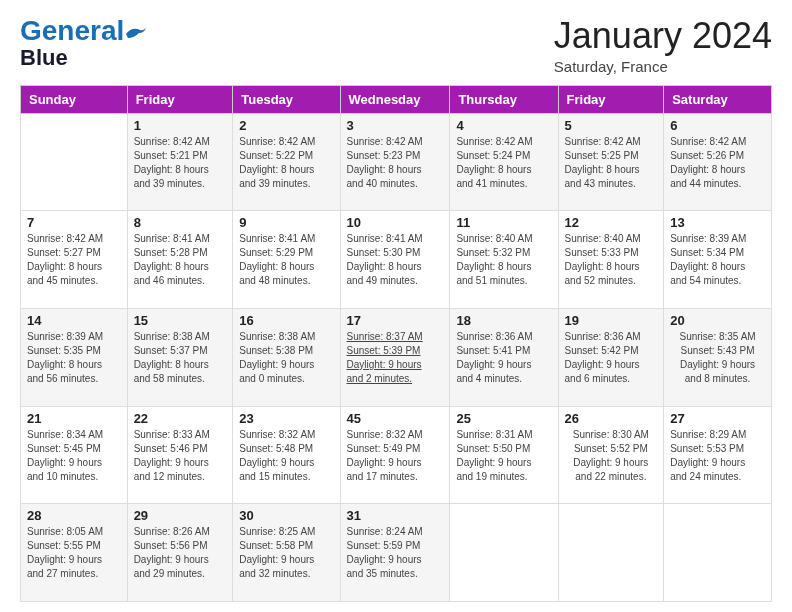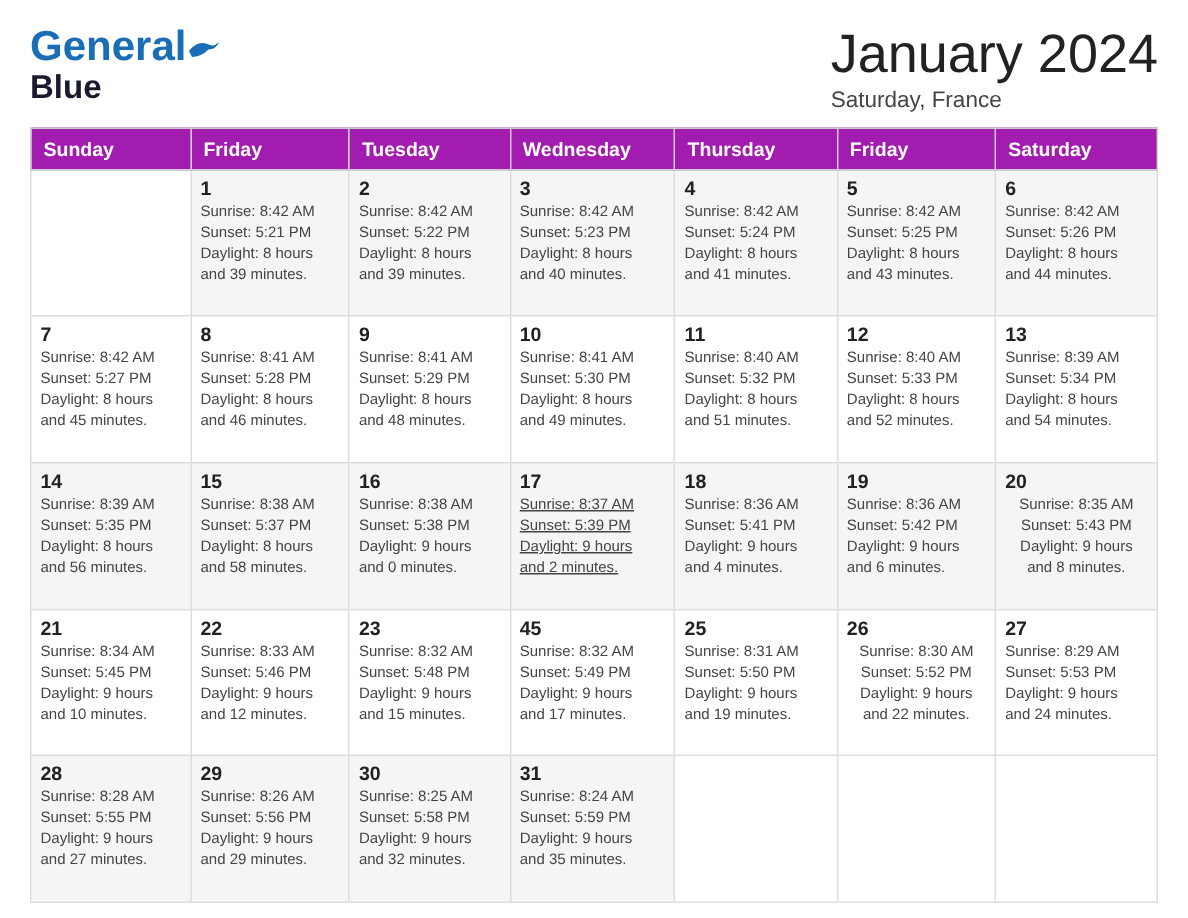--- a/index.html
+++ b/index.html
@@ -316,21 +316,21 @@
             <span class="day-num">27</span>
             <div class="day-info" style="white-space: pre-line;">Sunrise: 8:29 AM
 Sunset: 5:53 PM
 Daylight: 9 hours
 and 24 minutes.</div>
           </td>
         </tr>
         <tr>
           <td>
             <span class="day-num">28</span>
-            <div class="day-info" style="white-space: pre-line;">Sunrise: 8:28 AM
+            <div class="day-info" style="white-space: pre-line;">Sunrise: 8:05 AM
 Sunset: 5:55 PM
 Daylight: 9 hours
 and 27 minutes.</div>
           </td>
           <td>
             <span class="day-num">29</span>
             <div class="day-info" style="white-space: pre-line;">Sunrise: 8:26 AM
 Sunset: 5:56 PM
 Daylight: 9 hours
 and 29 minutes.</div>

